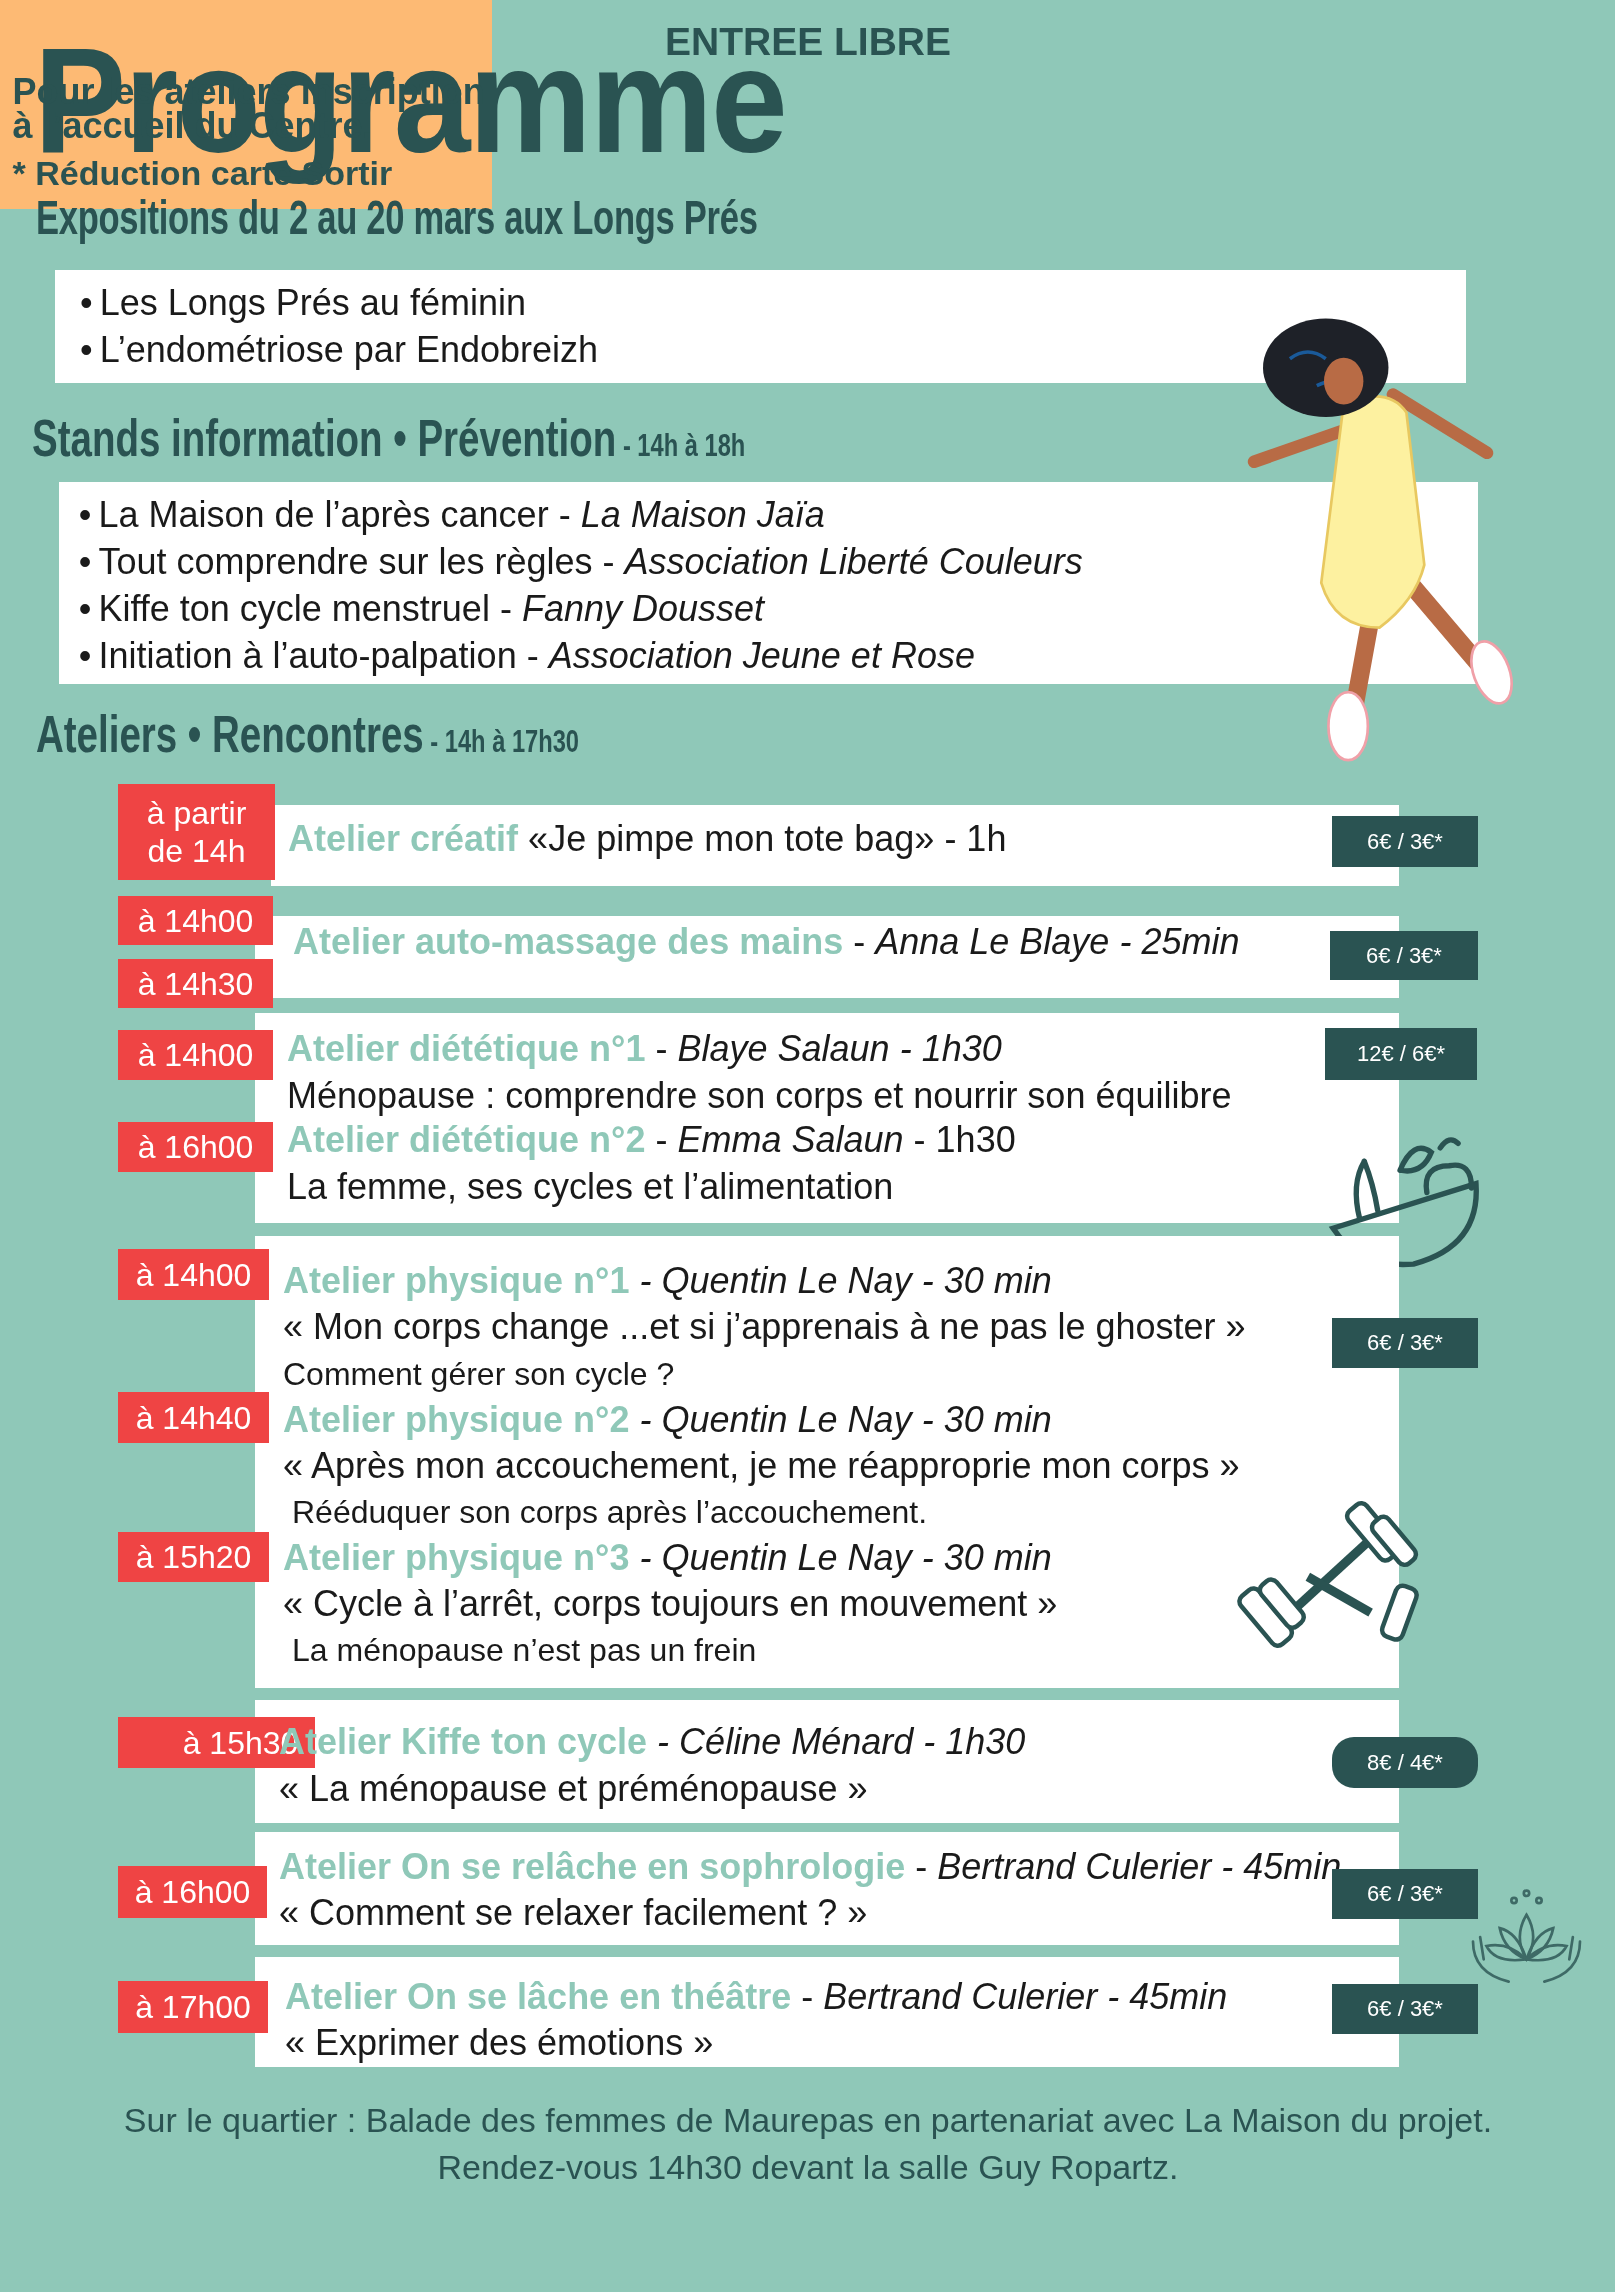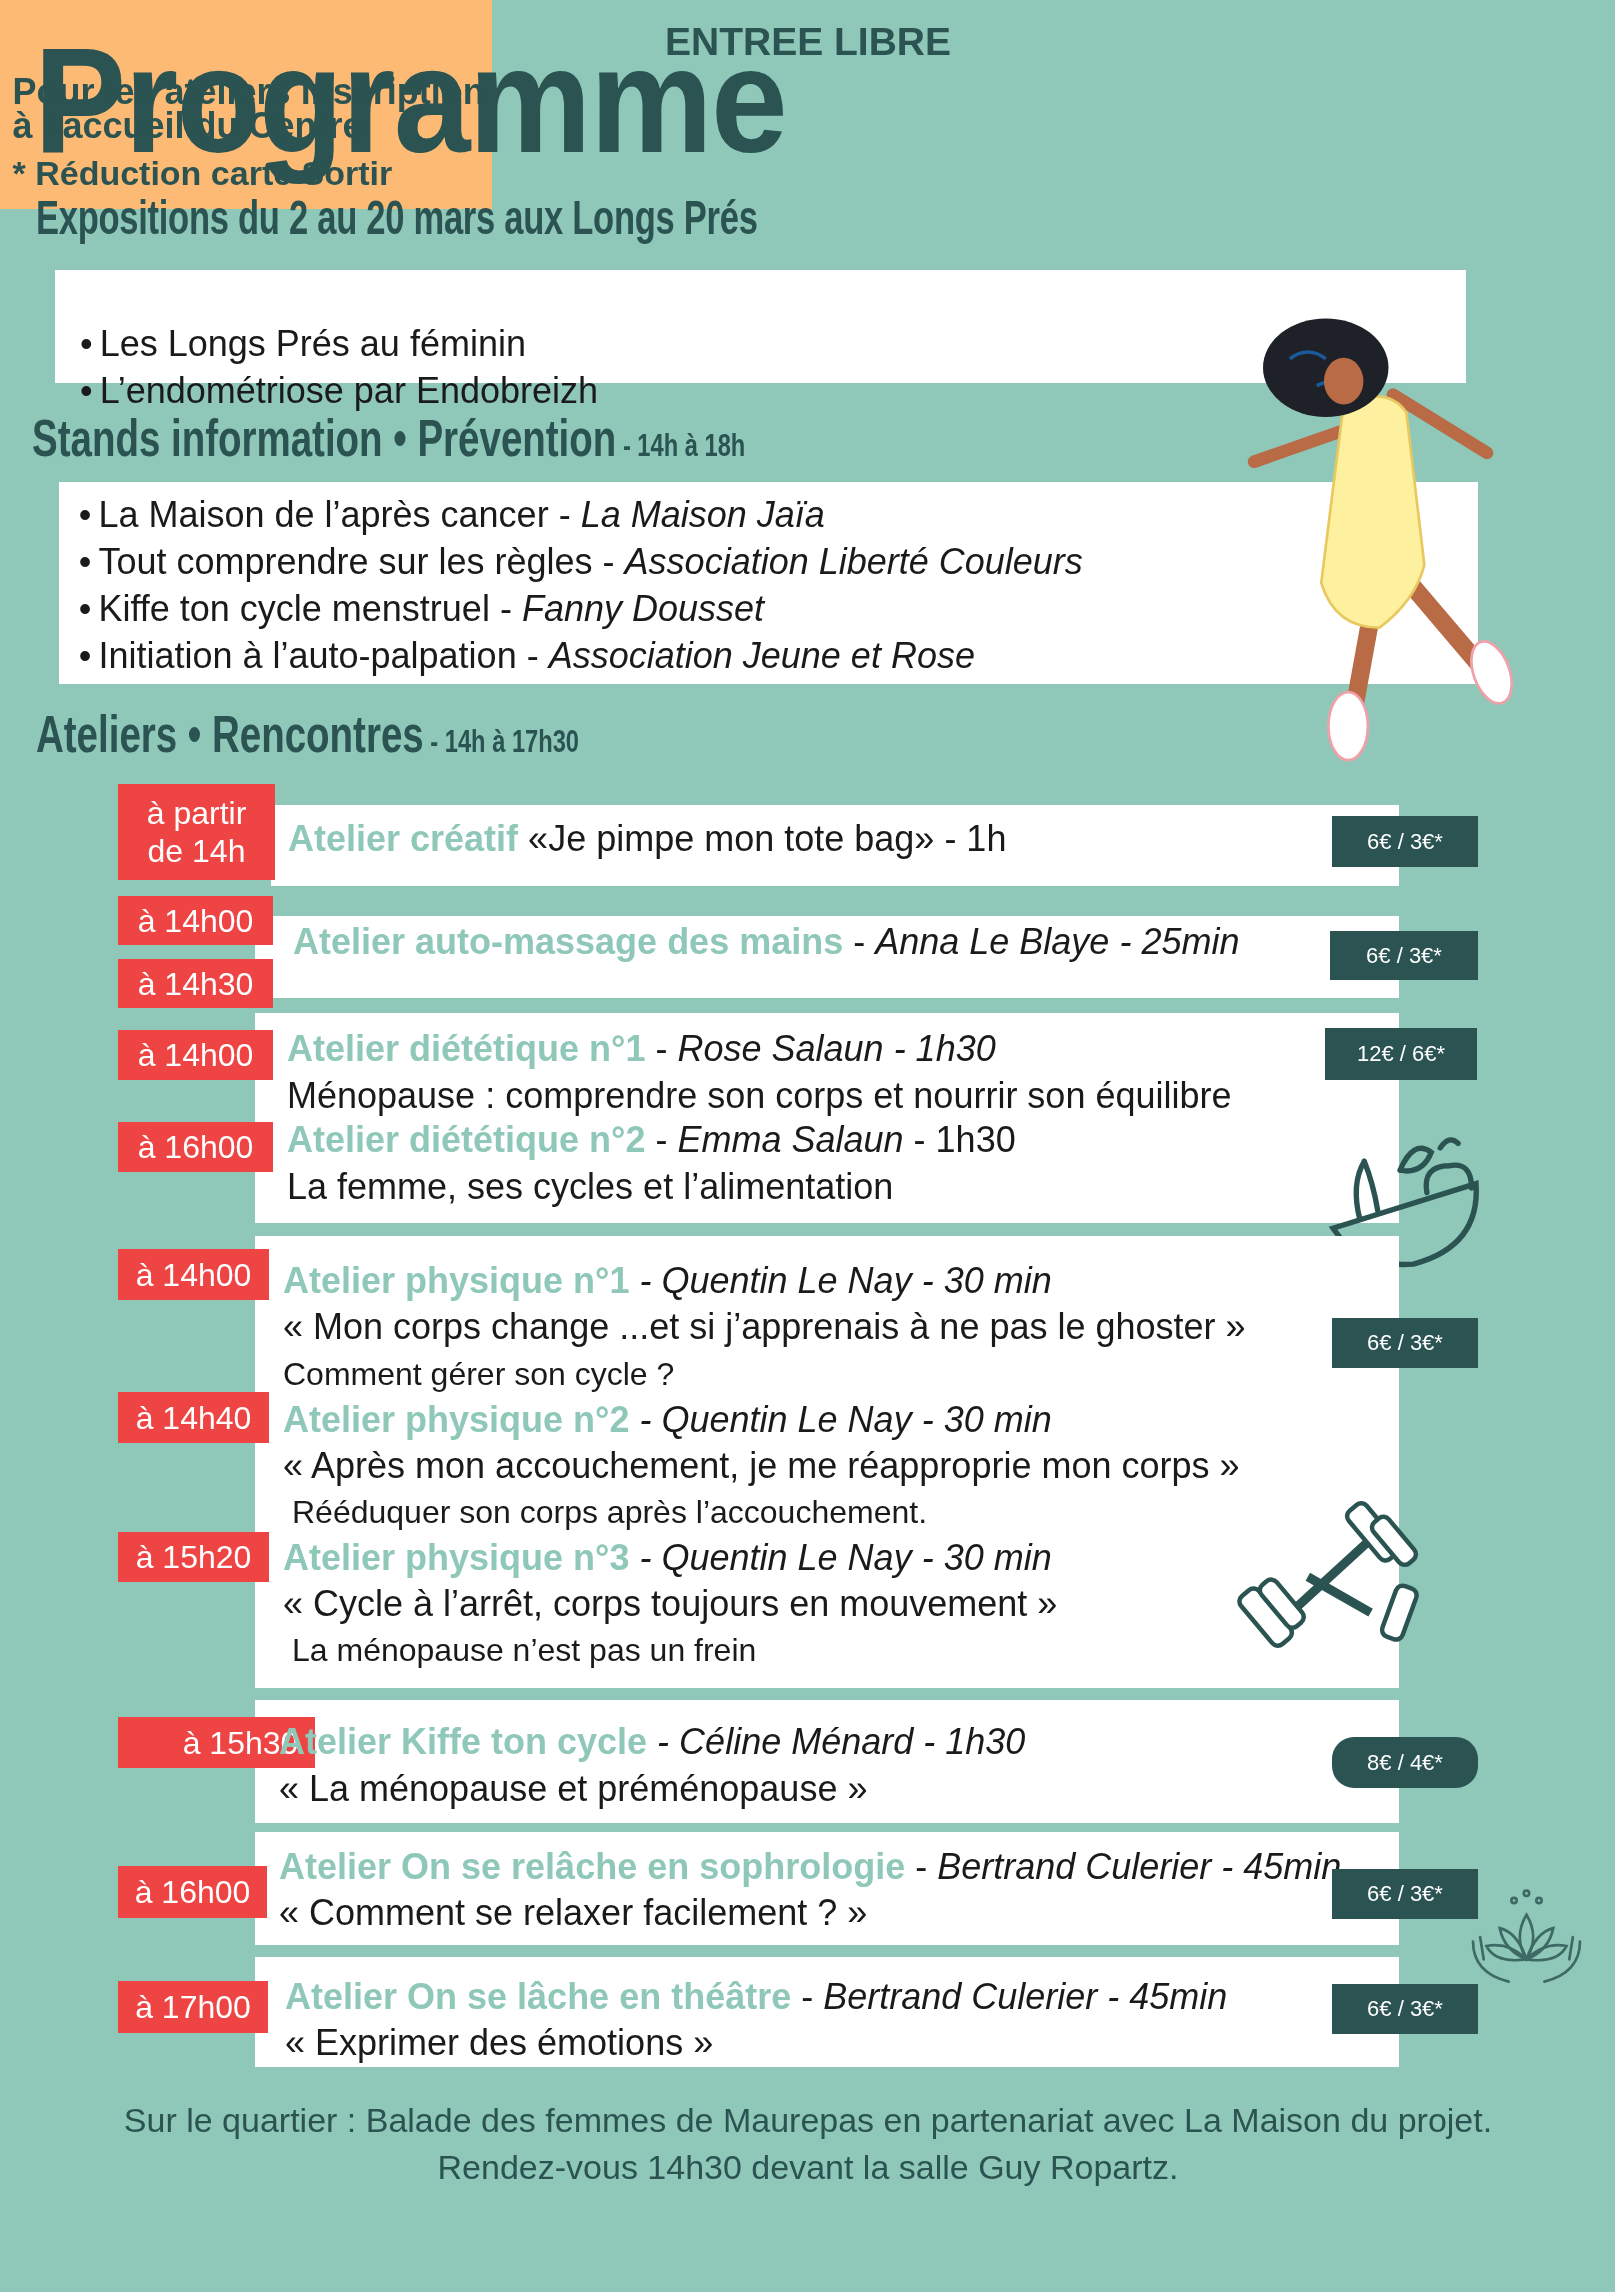--- a/index.html
+++ b/index.html
@@ -50,21 +50,21 @@
 <div id="entree">
   <div class="h">ENTREE LIBRE</div>
   <div class="l1">
     <div>Pour les ateliers inscription</div>
     <div>à l’accueil du Centre.</div>
   </div>
   <div class="l3">* Réduction carte Sortir</div>
 </div>
 
 <div class="whitebox" style="left:55px; top:270px; width:1411px; height:113px;">
-  <div class="bullets" style="left:25px; top:9px;margin-top:41px;">
+  <div class="bullets" style="left:25px; top:9px;">
     <div class="bullet"><span class="dot">•</span><span>Les Longs Prés au féminin</span></div>
     <div class="bullet"><span class="dot">•</span><span>L’endométriose par Endobreizh</span></div>
   </div>
 </div>
 
 <div class="section-h" style="left:32px; top:408px; transform:scaleX(0.74);">
   <span class="big">Stands information • Prévention</span><span class="small"> - 14h à 18h</span>
 </div>
 <div class="whitebox" style="left:59px; top:482px; width:1419px; height:202px;">
   <div class="bullets" style="left:19.7px; top:9px;">
@@ -114,21 +114,21 @@
 <div class="time" style="left:118px; top:896px; width:155px; height:49px;">à 14h00</div>
 <div class="time" style="left:118px; top:959px; width:155px; height:49px;">à 14h30</div>
 <div class="line" style="left:293px; top:921px;">
   <span class="t">Atelier auto-massage des mains</span><span> - </span><i>Anna Le Blaye - 25min</i>
 </div>
 <div class="price" style="left:1330px; top:931px; width:148px; height:49px;">6€ / 3€*</div>
 
 <div class="whitebox" style="left:255px; top:1013px; width:1144px; height:210px;"></div>
 <div class="time" style="left:118px; top:1030px; width:155px; height:50px;">à 14h00</div>
 <div class="line" style="left:287px; top:1028px;">
-  <span class="t">Atelier diététique n°1</span><span> - </span><i>Rose Salaun - 1h30</i>
+  <span class="t">Atelier diététique n°1</span><span> - </span><i>Blaye Salaun - 1h30</i>
 </div>
 <div class="line" style="left:287px; top:1075px;">Ménopause : comprendre son corps et nourrir son équilibre</div>
 <div class="time" style="left:118px; top:1122px; width:155px; height:50px;">à 16h00</div>
 <div class="line" style="left:287px; top:1119px;">
   <span class="t">Atelier diététique n°2</span><span> - </span><i>Emma Salaun</i><span> - 1h30</span>
 </div>
 <div class="line" style="left:287px; top:1166px;">La femme, ses cycles et l’alimentation</div>
 <div class="price" style="left:1325px; top:1028px; width:152px; height:52px;">12€ / 6€*</div>
 <div class="abs" style="left:1324px; top:1130px; width:161px; height:143px;">
   <svg width="161" height="143" viewBox="0 0 180 160" fill="none" stroke="#2a5352" stroke-width="6" stroke-linecap="round">

